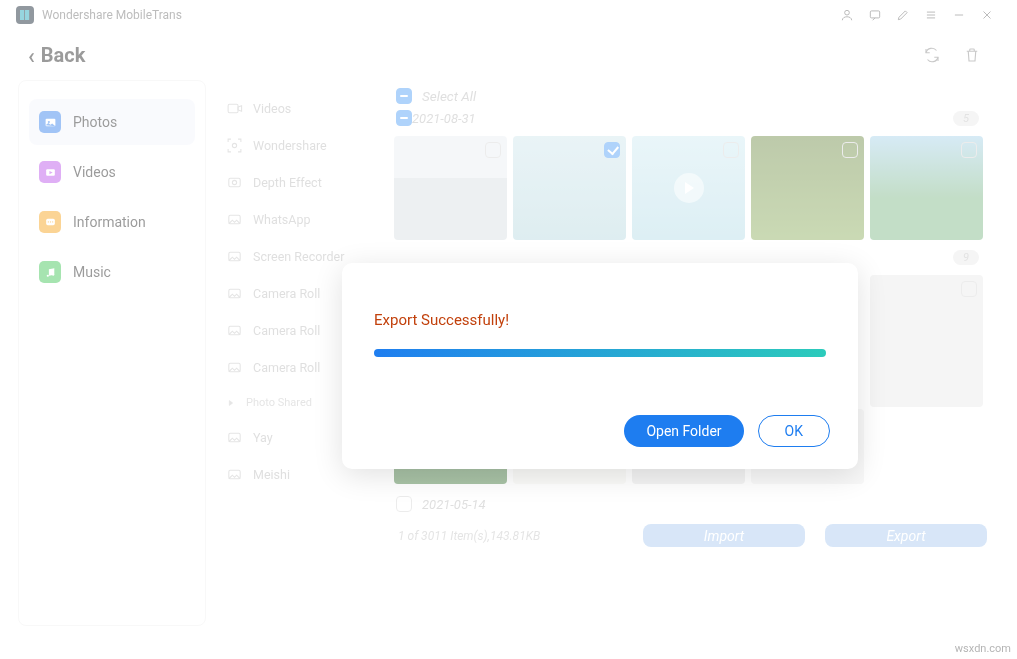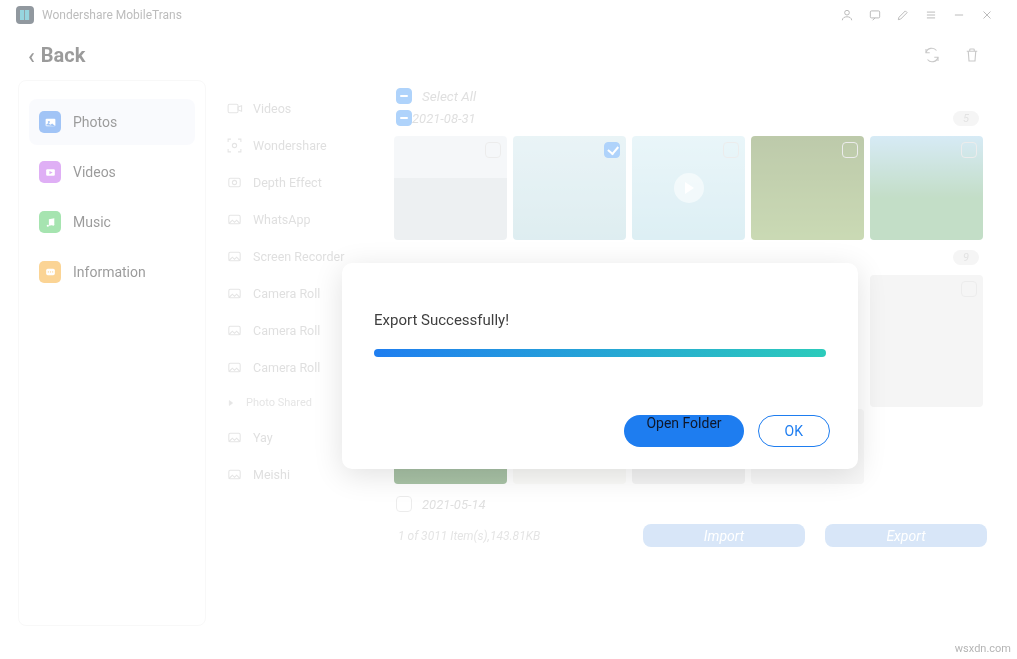--- a/index.html
+++ b/index.html
@@ -74,24 +74,24 @@
 
   .date-row2 { display: flex; align-items: center; gap: 10px; padding: 8px 0 2px 2px; font-size: 13px; color: #b9b9b9; }
 
   .footer { display: flex; align-items: center; padding: 10px 4px 0 4px; font-size: 12px; color: #c4c4c4; justify-content: flex-end; }
   .footer-spacer { flex: 1; }
   .footer-btn { width: 162px; height: 23px; border-radius: 8px; background: #a8c8ef; color: #fff; font-size: 14px; display: flex; align-items: center; justify-content: center; margin-left: 20px; cursor: pointer; }
 
   
   .overlay { position: absolute; inset: 0; background: rgba(255,255,255,0.55); pointer-events: none; }
   .modal { position: absolute; left: 342px; top: 263px; width: 516px; height: 206px; background: #fff; border-radius: 10px; box-shadow: 0 6px 30px rgba(0,0,0,0.12); padding: 48px 32px 24px 32px; pointer-events: auto; }
-  .modal-title { font-size: 15px; color: #404040; margin-bottom: 20px; }
+  .modal-title { font-size: 15px; color: #c2410c; margin-bottom: 20px; }
   .progress { width: 100%; height: 8px; border-radius: 4px; background: linear-gradient(90deg,#1f7ef0 0%, #2ccbbb 100%); }
   .modal-actions { position: absolute; right: 28px; bottom: 22px; display: flex; gap: 14px; }
-  .btn-primary { height: 32px; padding: 0 22px; background: #1e7df0; color: #0f172a; font-size: 14px; border-radius: 16px; border: none; display: flex; align-items: flex-start; cursor: pointer; }
+  .btn-primary { height: 32px; padding: 0 22px; background: #1e7df0; color: #ffffff; font-size: 14px; border-radius: 16px; border: none; display: flex; align-items: center; cursor: pointer; }
   .btn-outline { height: 32px; padding: 0 26px; background: #fff; color: #1e7df0; font-size: 14px; border-radius: 16px; border: 1.5px solid #1e7df0; display: flex; align-items: center; cursor: pointer; }
 
   .watermark { position: absolute; right: 6px; bottom: 4px; font-size: 11px; color: #b5b5b5; }
 </style>
 </head>
 <body>
 
 <div class="titlebar">
   <div class="app-logo">
     <svg viewBox="0 0 12 12">
@@ -174,39 +174,39 @@
     <div class="nav-item">
       <div class="nav-icon ic-purple">
           <svg viewBox="0 0 24 24">
             <rect x="4" y="6" width="16" height="12" rx="2"></rect>
             <polygon points="10,9 16,12 10,15" fill="#b94ee8"></polygon>
           </svg>
         </div>
       <span>Videos</span>
     </div>
     <div class="nav-item">
-      <div class="nav-icon ic-green">
-          <svg viewBox="0 0 24 24">
-            <path d="M9 18V6l10-2v12"></path>
-            <circle cx="7" cy="18" r="2"></circle>
-            <circle cx="17" cy="16" r="2"></circle>
-          </svg>
-        </div>
-      <span>Music</span>
-    </div>
-    <div class="nav-item">
       <div class="nav-icon ic-orange">
           <svg viewBox="0 0 24 24">
             <rect x="4" y="5" width="16" height="12" rx="3"></rect>
             <circle cx="8" cy="11" r="1.2" fill="#f7a016"></circle>
             <circle cx="12" cy="11" r="1.2" fill="#f7a016"></circle>
             <circle cx="16" cy="11" r="1.2" fill="#f7a016"></circle>
           </svg>
         </div>
       <span>Information</span>
+    </div>
+    <div class="nav-item">
+      <div class="nav-icon ic-green">
+          <svg viewBox="0 0 24 24">
+            <path d="M9 18V6l10-2v12"></path>
+            <circle cx="7" cy="18" r="2"></circle>
+            <circle cx="17" cy="16" r="2"></circle>
+          </svg>
+        </div>
+      <span>Music</span>
     </div>
   </div>
 
   <div class="sidebar-mid">
     <div class="cat-item">
         <svg viewBox="0 0 24 24">
           <rect x="3" y="6" width="14" height="12" rx="2"></rect>
           <polygon points="17,10 22,8 22,16 17,14"></polygon>
         </svg>
         <span>Videos</span>

